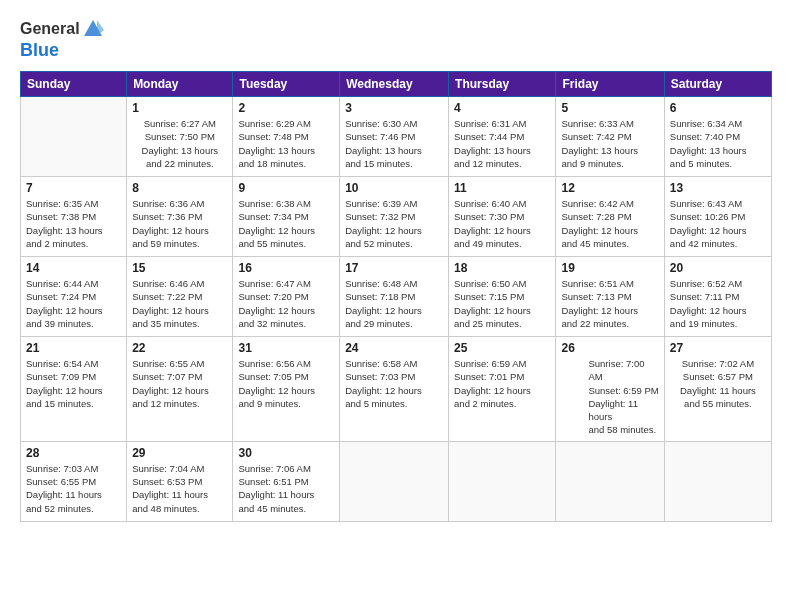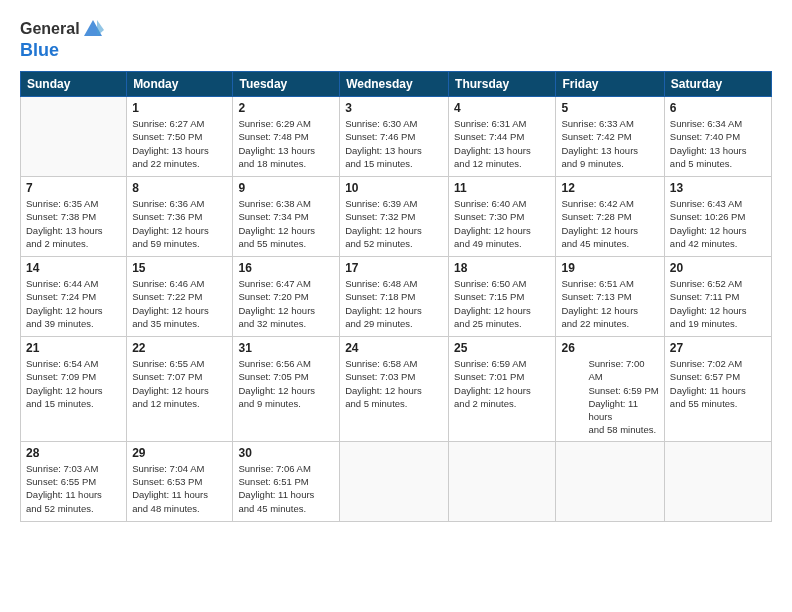--- a/index.html
+++ b/index.html
@@ -51,21 +51,21 @@
     .location {
       font-size: 14px;
       color: #444;
     }
     .calendar {
       width: 100%;
       border-collapse: collapse;
       font-size: 10.5px;
     }
     .calendar th {
-      background-color: #0c4a6e;
+      background-color: #4c1d95;
       color: #fff;
       text-align: left;
       padding: 5px 6px;
       font-size: 12px;
       font-weight: 600;
       border: 1px solid #1a5faa;
       margin-top: 37px;
     }
     .calendar td {
       border: 1px solid #ccc;
@@ -124,21 +124,21 @@
         <th>Thursday</th>
         <th>Friday</th>
         <th>Saturday</th>
       </tr>
     </thead>
     <tbody id="calendar-body">
     <tr>
           <td class="empty-cell"></td>
           <td>
             <span class="day-number">1</span>
-            <div class="day-info" style="white-space: pre-line;">Sunrise: 6:27 AM
+            <div class="day-info" style="white-space: pre-line; text-align: center;">Sunrise: 6:27 AM
 Sunset: 7:50 PM
 Daylight: 13 hours
 and 22 minutes.</div>
           </td>
           <td>
             <span class="day-number">2</span>
             <div class="day-info" style="white-space: pre-line;">Sunrise: 6:29 AM
 Sunset: 7:48 PM
 Daylight: 13 hours
 and 18 minutes.</div>
@@ -312,21 +312,21 @@
           </td>
           <td>
             <span class="day-number">26</span>
             <div class="day-info" style="white-space: pre-line; margin-left: 27px;">Sunrise: 7:00 AM
 Sunset: 6:59 PM
 Daylight: 11 hours
 and 58 minutes.</div>
           </td>
           <td>
             <span class="day-number">27</span>
-            <div class="day-info" style="white-space: pre-line;">Sunrise: 7:02 AM
+            <div class="day-info" style="white-space: pre-line; text-align: center;">Sunrise: 7:02 AM
 Sunset: 6:57 PM
 Daylight: 11 hours
 and 55 minutes.</div>
           </td>
         </tr>
         <tr>
           <td>
             <span class="day-number">28</span>
             <div class="day-info" style="white-space: pre-line;">Sunrise: 7:03 AM
 Sunset: 6:55 PM

